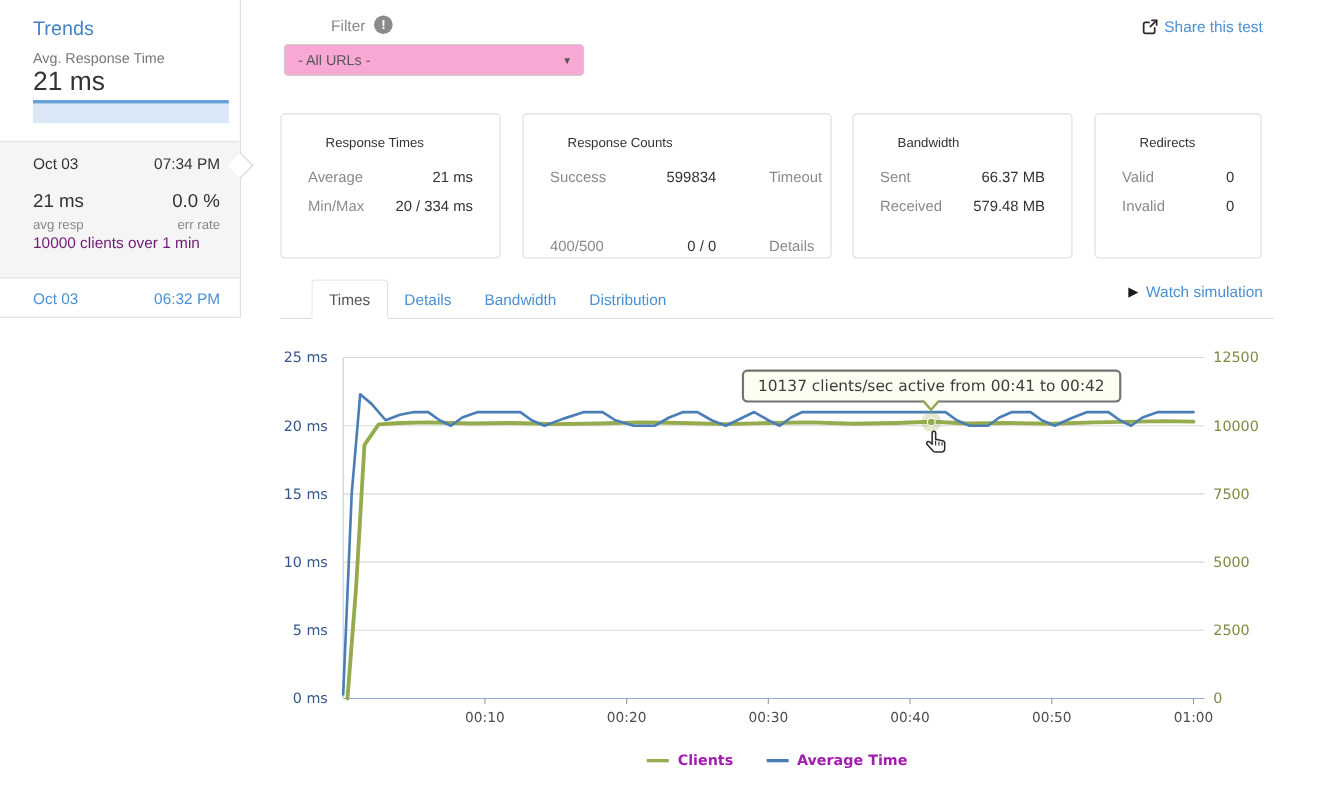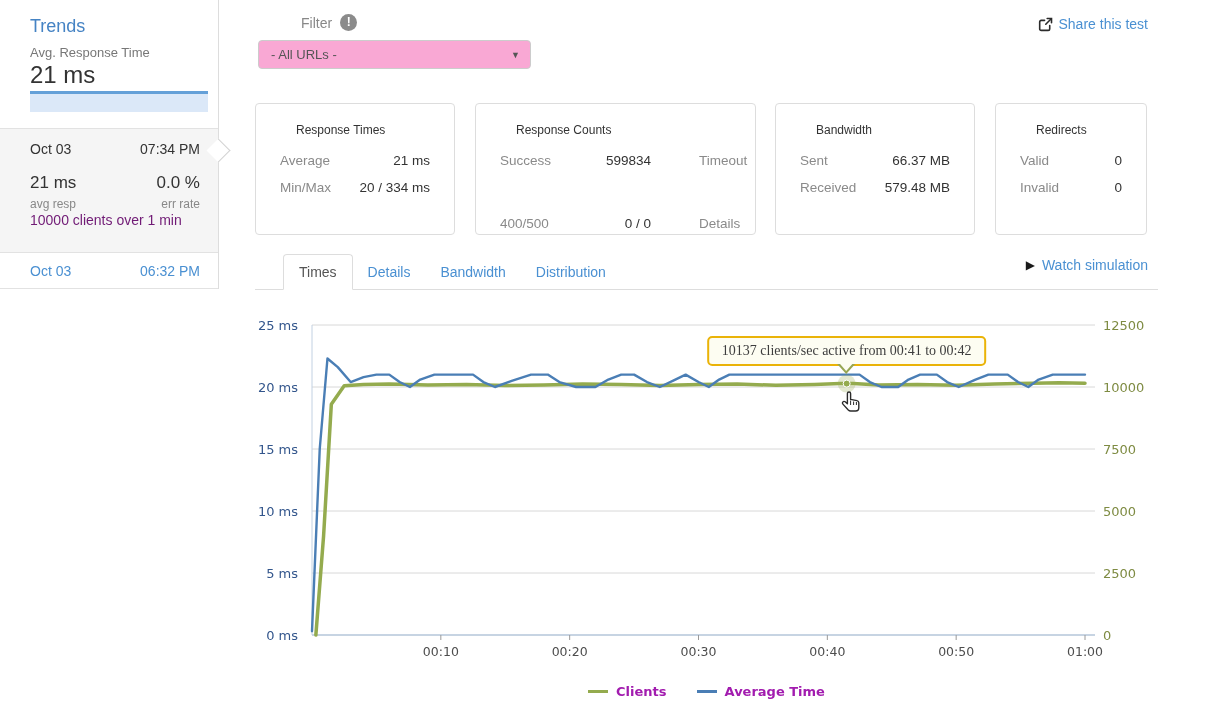--- a/index.html
+++ b/index.html
@@ -59,22 +59,22 @@
     border-radius:4px 4px 0 0;margin-bottom:-1px;cursor:default;}
   .watch-link{position:absolute;top:257px;right:65px;display:flex;align-items:center;gap:7px;
     color:#4a90d2;font-size:14px;cursor:pointer;}
   .play-icon{color:#1a1a1a;font-size:12px;}
   
   .chart-wrap{position:absolute;left:255px;top:310px;width:903px;height:366px;font-family:"DejaVu Sans",sans-serif;}
   .chart-wrap svg text.yl{fill:#33568c;font-size:13px;font-family:"DejaVu Sans",sans-serif;}
   .chart-wrap svg text.yr{fill:#7e8b42;font-size:13px;font-family:"DejaVu Sans",sans-serif;}
   .chart-wrap svg text.xl{fill:#4d4d4d;font-size:12.5px;font-family:"DejaVu Sans",sans-serif;}
   .chart-tooltip{position:absolute;top:26px;transform:translateX(-50%);white-space:nowrap;
-    background:#fdfdf2;border:2px solid #eab308;border-radius:5px;padding:5px 13px;
-    font-size:14px;color:#3d3d3d;font-family:Liberation Serif, serif;}
+    background:#fdfdf2;border:2px solid #737373;border-radius:5px;padding:5px 13px;
+    font-size:14px;color:#3d3d3d;}
   .chart-tooltip::before{content:'';position:absolute;left:50%;bottom:-10px;margin-left:-9px;
     border:9px solid transparent;border-bottom:none;border-top:10px solid #97a653;}
   .chart-tooltip::after{content:'';position:absolute;left:50%;bottom:-7px;margin-left:-7px;
     border:7px solid transparent;border-bottom:none;border-top:8px solid #fdfdf2;}
   .hand-cursor{position:absolute;width:24px;height:28px;}
   
   .legend{position:absolute;left:255px;top:684px;width:903px;display:flex;justify-content:center;
     gap:30px;font-family:"DejaVu Sans",sans-serif;}
   .legend .litem{display:flex;align-items:center;gap:8px;font-size:13px;font-weight:bold;color:#a21caf;}
   .legend .dash{width:20px;height:3px;display:inline-block;}

